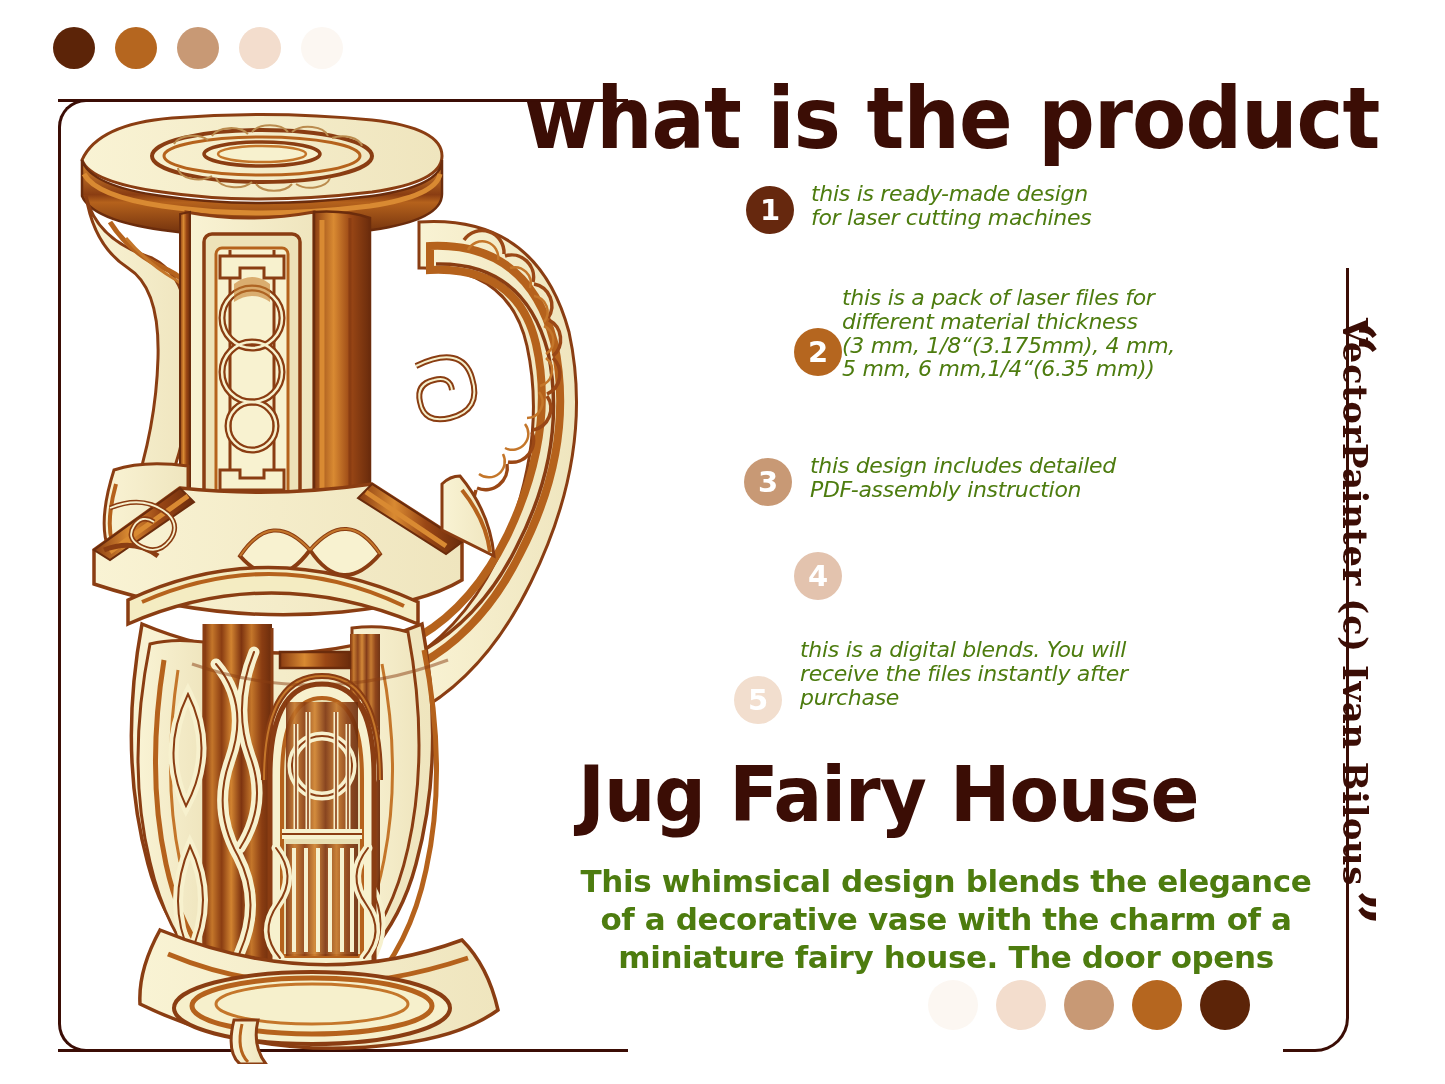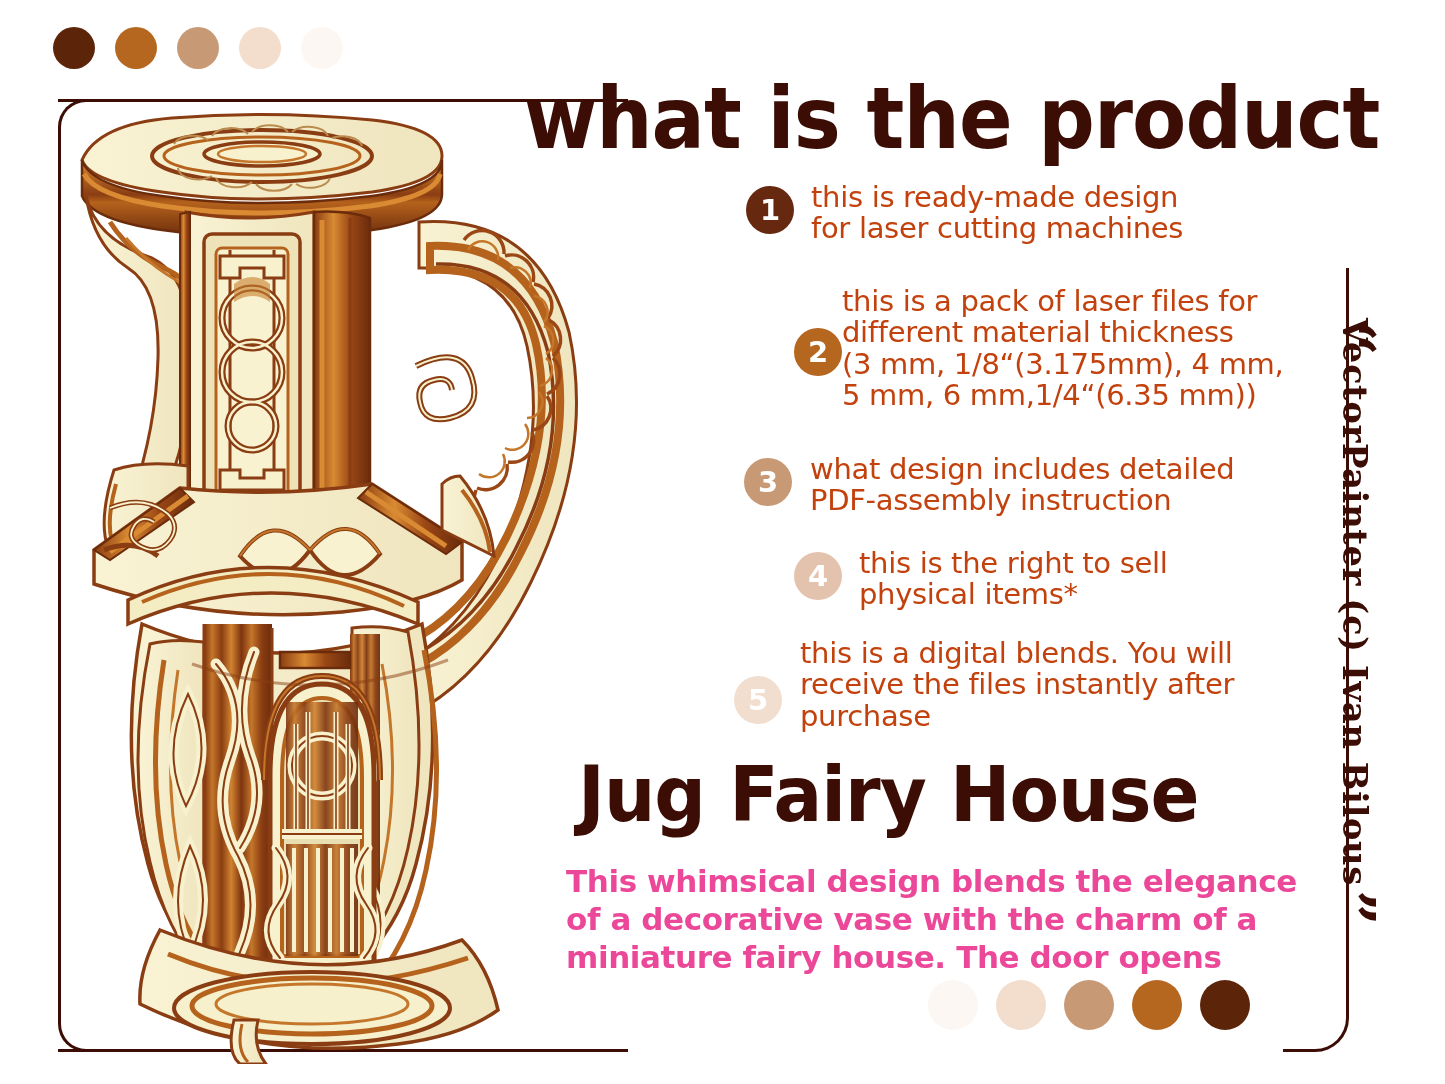--- a/index.html
+++ b/index.html
@@ -77,26 +77,27 @@
     flex:0 0 auto;
     width:48px; height:48px;
     border-radius:50%;
     color:#ffffff;
     font-size:29px; font-weight:bold;
     display:flex; align-items:center; justify-content:center;
     font-family:"DejaVu Sans", sans-serif;
     line-height:1;
   }
   .feat-text {
-    font-size:29px;
+    font-size:22px;
     line-height:1.08;
-    color:#c2410c;
+    color:#4d7c0f;
     font-family:"DejaVu Sans", sans-serif;
     white-space:pre-line;
     letter-spacing:-0.3px;
+    font-style:italic;
   }
 
   #f1 { position:absolute; left:14px;  top:0px; }
   #f1 .feat-text { margin-left:17px; margin-top:-4px; }
   #f2 { position:absolute; left:62px;  top:104px; }
   #f2 .feat-num { margin-top:38px; }
   #f2 .feat-text { margin-left:0; margin-top:-4px; }
   #f3 { position:absolute; left:12px;  top:272px; }
   #f3 .feat-text { margin-left:18px; margin-top:-4px; }
   #f4 { position:absolute; left:62px;  top:366px; }
@@ -118,23 +119,24 @@
     transform-origin:left top;
     white-space:nowrap;
   }
   .product-desc {
     position:absolute;
     left:566px; top:863px;
     width:760px;
     font-size:31px;
     line-height:1.22;
     font-weight:bold;
-    color:#ec4899;
+    color:#4d7c0f;
     font-family:"DejaVu Sans", sans-serif;
     letter-spacing:-0.4px;
+    text-align:center;
   }
 
   
   .watermark {
     position:absolute;
     left:1375px; top:318px;
     width:560px;
     transform:rotate(90deg);
     transform-origin:left top;
     font-family:"DejaVu Serif", serif;
@@ -483,28 +485,26 @@
   <div class="feature" id="f2">
     <div class="feat-num" style="background: rgb(181, 102, 31);">2</div>
     <div class="feat-text">this is a pack of laser files for
 different material thickness
 (3 mm, 1/8“(3.175mm), 4 mm,
 5 mm, 6 mm,1/4“(6.35 mm))</div>
   </div>
 
   <div class="feature" id="f3">
     <div class="feat-num" style="background: rgb(200, 153, 117);">3</div>
-    <div class="feat-text">what design includes detailed
+    <div class="feat-text">this design includes detailed
 PDF-assembly instruction</div>
   </div>
 
   <div class="feature" id="f4">
     <div class="feat-num" style="background: rgb(227, 195, 174);">4</div>
-    <div class="feat-text">this is the right to sell
-physical items*</div>
   </div>
 
   <div class="feature" id="f5">
     <div class="feat-num" style="background: rgb(242, 222, 206);">5</div>
     <div class="feat-text">this is a digital blends. You will
 receive the files instantly after
 purchase</div>
   </div>
 
 </div>

